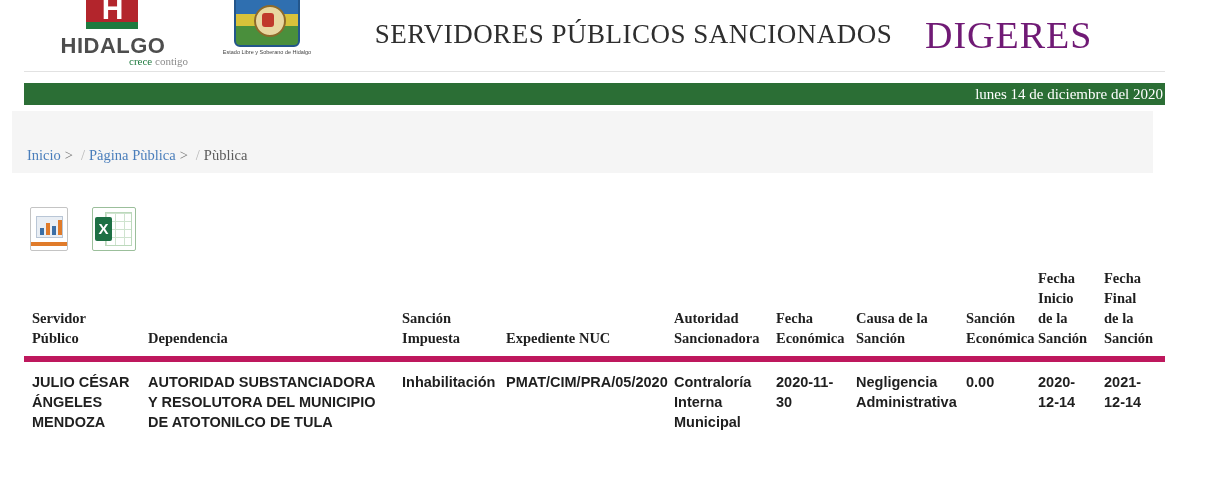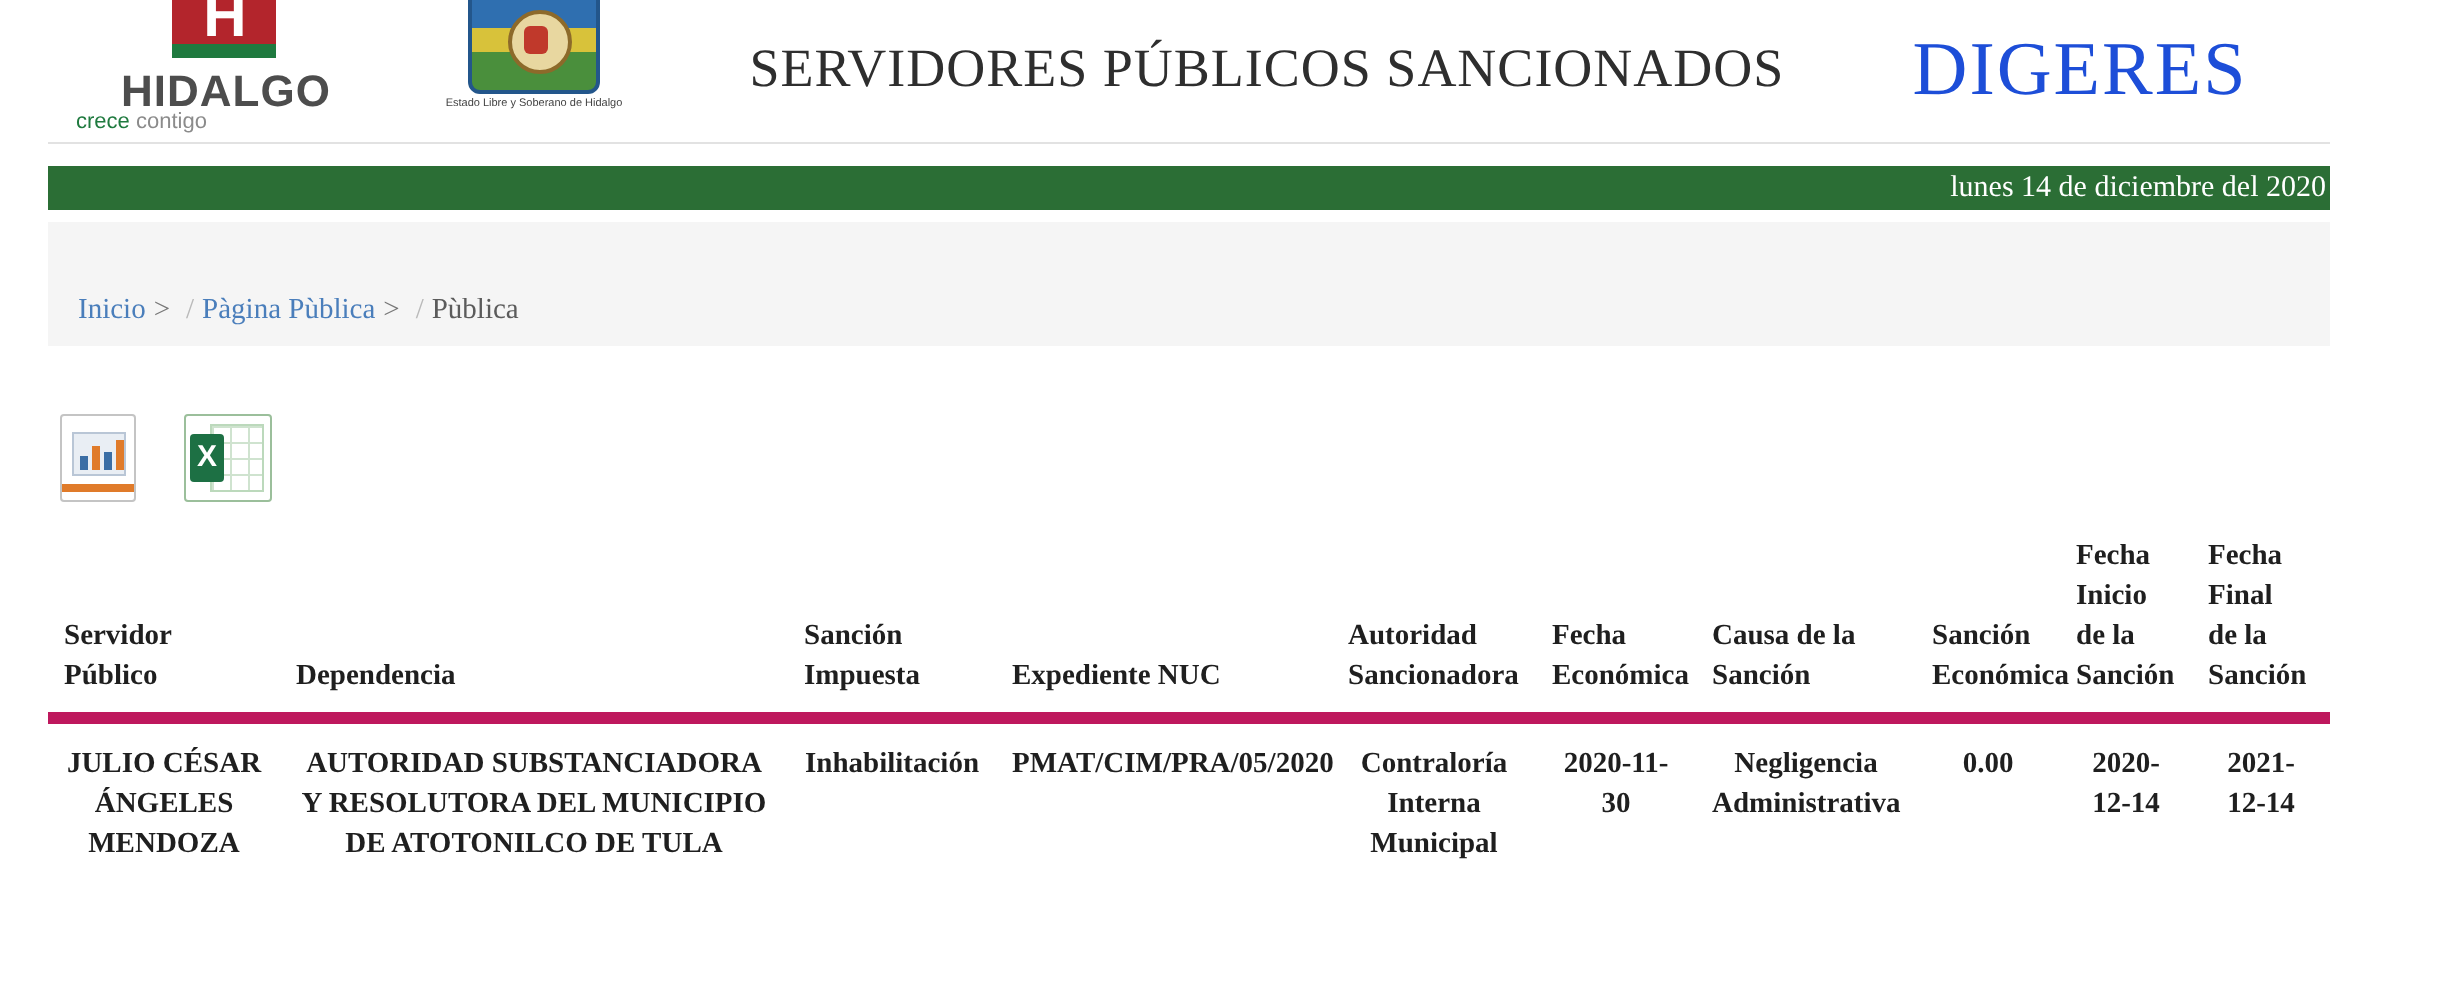--- a/index.html
+++ b/index.html
@@ -74,22 +74,22 @@
     font-weight: bold;
     font-size: 22px;
     color: #4d4d4d;
     letter-spacing: 0.5px;
   }
   .logo-hidalgo .h-tag {
     position: absolute;
     left: 0;
     top: 52px;
     width: 150px;
-    text-align: left;
-    font-family: Liberation Sans, sans-serif;
+    text-align: right;
+    font-family: Liberation Serif, serif;
     font-size: 11px;
     color: #8b8b8b;
   }
   .logo-hidalgo .h-tag i {
     color: #1f7a3f;
     font-style: normal;
   }
 
   .logo-seal {
     flex: 0 0 auto;
@@ -154,24 +154,24 @@
     letter-spacing: 0.5px;
     margin-top: -4px;
     padding-left: 30px;
   }
   .sistema-title .l1 { display: block; }
   .sistema-title .l2 { display: block; }
 
   .digeres {
     flex: 0 0 auto;
     width: 230px;
-    text-align: center;
+    text-align: left;
     font-family: "Liberation Serif", serif;
     font-size: 38px;
-    color: #1d4ed8;
+    color: #701a75;
     letter-spacing: 1px;
     margin-top: -2px;
     padding-right: 10px;
   }
 
   
   .date-bar {
     position: absolute;
     left: 24px;
     top: 83px;
@@ -188,21 +188,21 @@
     padding-left: 28px;
   }
   .date-bar span {
     display: inline-block;
     padding-right: 2px;
   }
 
   
   .crumb-wrap {
     position: absolute;
-    left: 24px;
+    left: 12px;
     top: 111px;
     width: 1141px;
     height: 62px;
     background: #f5f5f5;
     box-sizing: border-box;
   }
   .crumb {
     position: absolute;
     left: 15px;
     top: 36px;
@@ -338,26 +338,26 @@
     line-height: 20px;
     color: #1f1f1f;
     text-align: left;
     vertical-align: bottom;
     padding: 0 8px 8px 8px;
     border-bottom: 6px solid #be185d;
     height: 86px;
     box-sizing: border-box;
   }
   table.data td {
-    font-family: Liberation Serif, serif;
+    font-family: Liberation Sans, sans-serif;
     font-weight: bold;
     font-size: 14.5px;
     line-height: 20px;
     color: #1f1f1f;
-    text-align: center;
+    text-align: left;
     vertical-align: top;
     padding: 10px 8px 10px 8px;
   }
   .col1 { width: 116px; }
   .col2 { width: 254px; }
   .col3 { width: 104px; }
   .col4 { width: 168px; }
   .col5 { width: 102px; }
   .col6 { width: 80px; }
   .col7 { width: 110px; }

